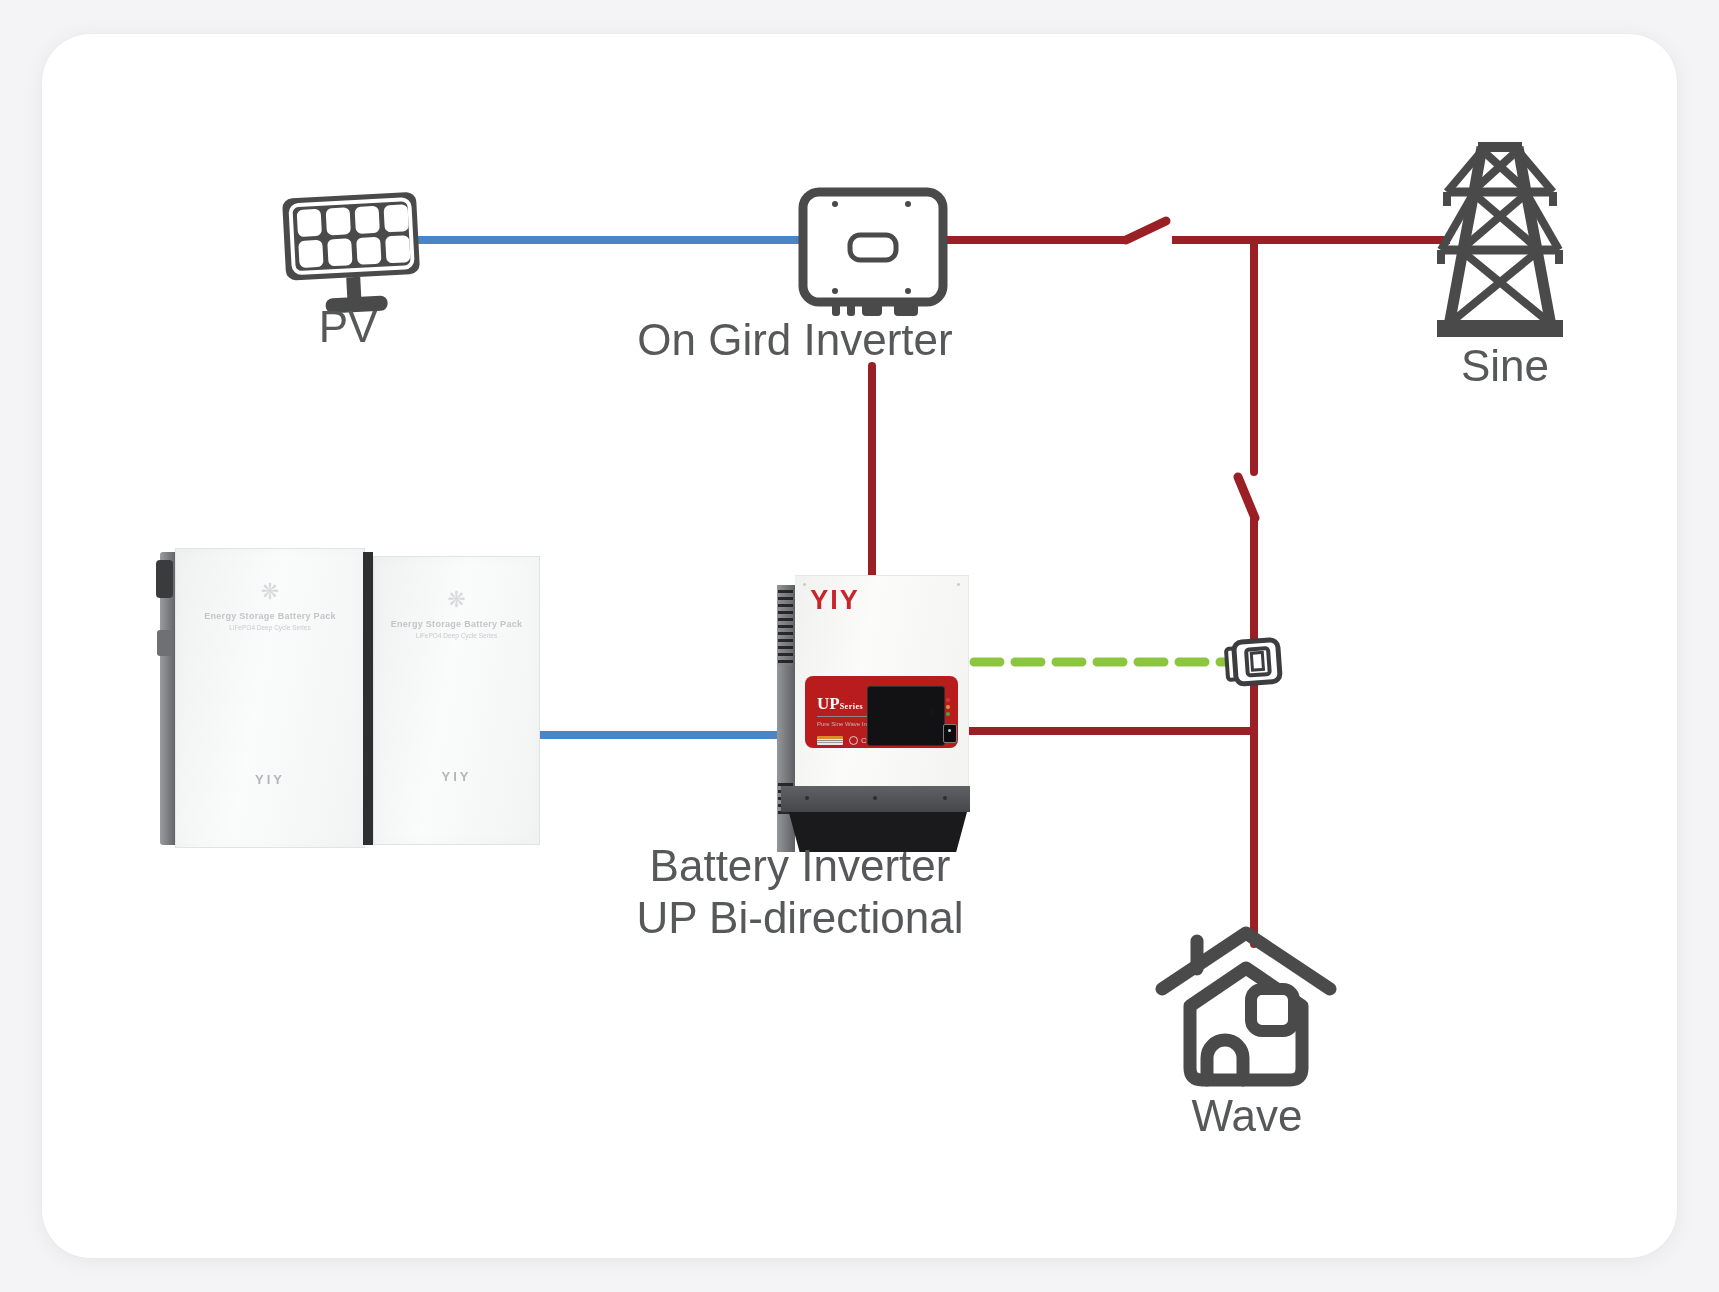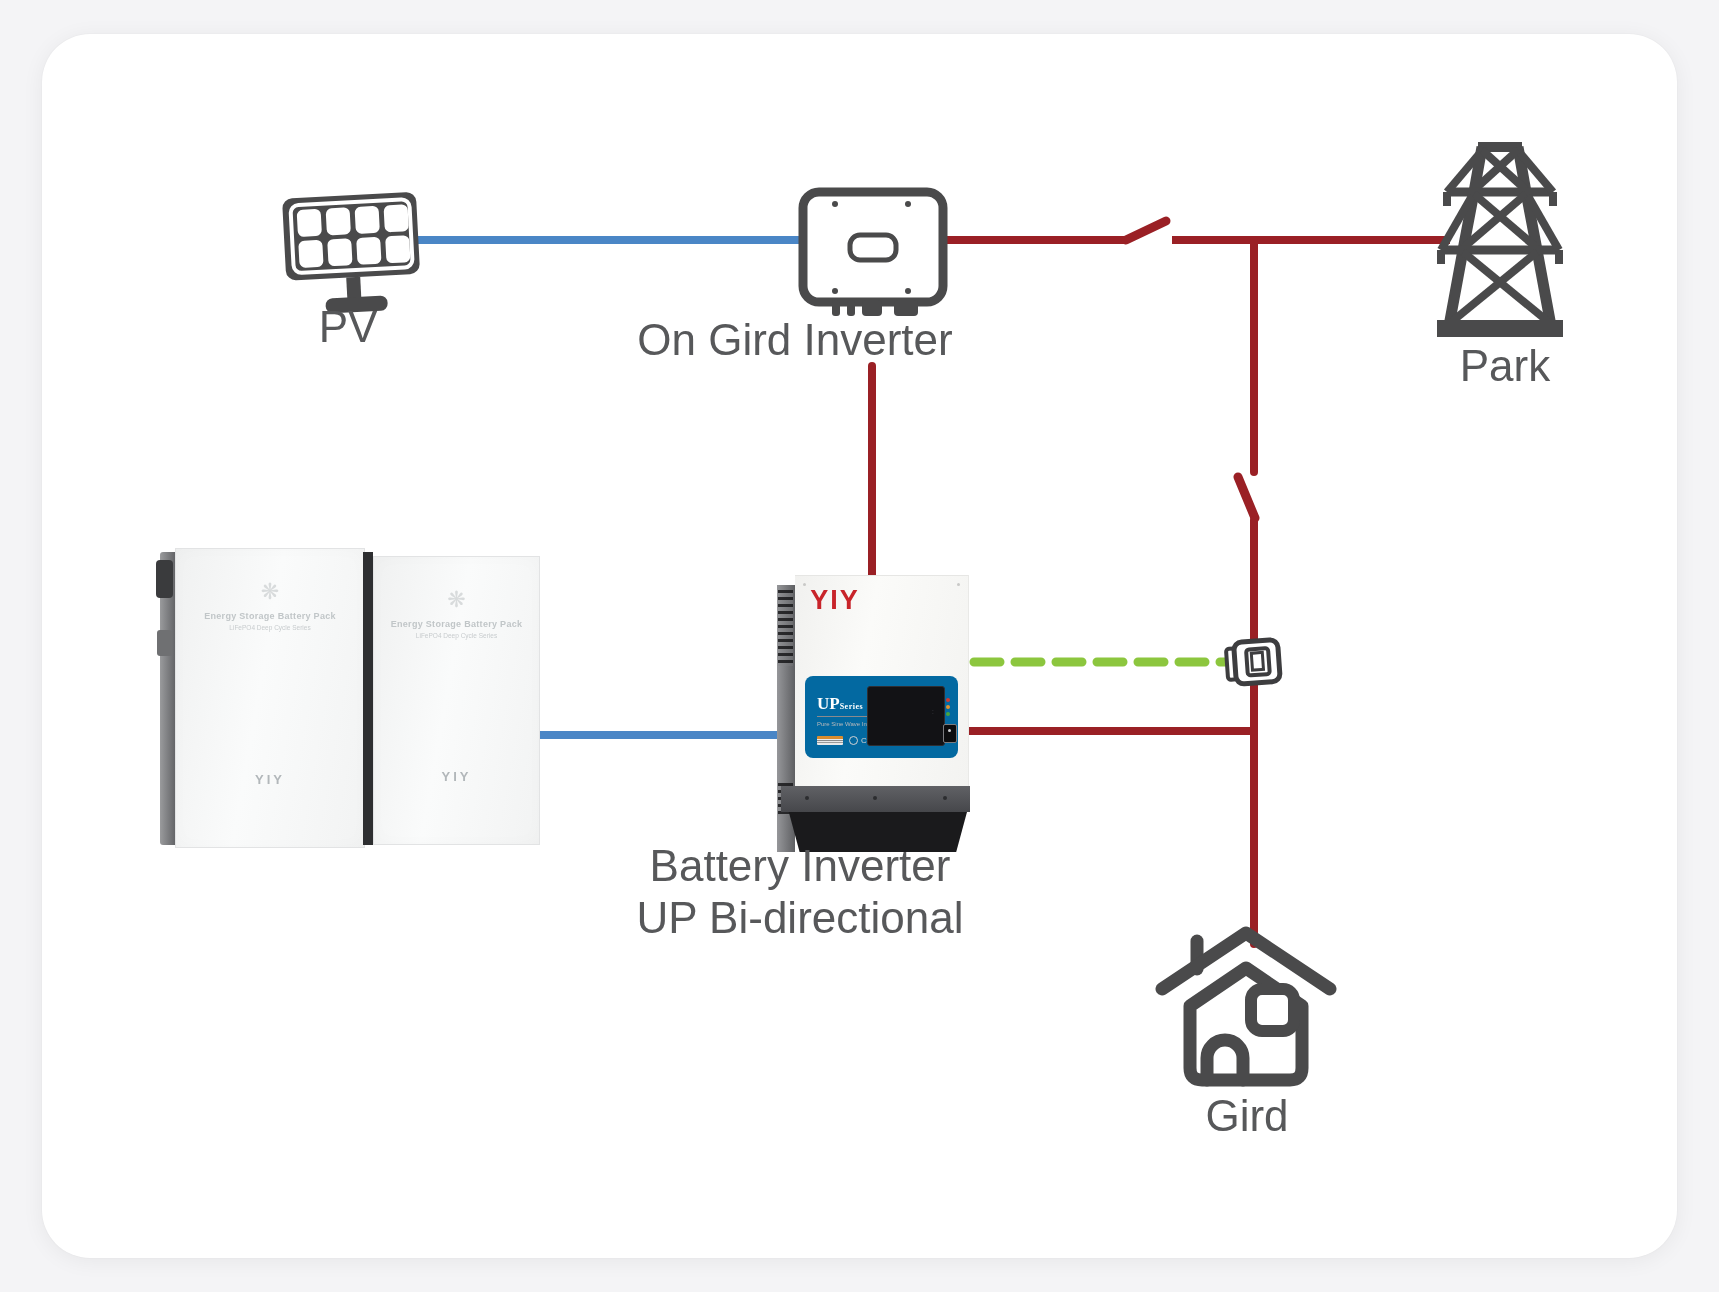--- a/index.html
+++ b/index.html
@@ -45,22 +45,22 @@
     background:linear-gradient(90deg,#96979a,#5e5f62);}
   .inv-vent{position:absolute;left:1px;width:15px;
     background:repeating-linear-gradient(180deg,rgba(24,24,26,.85) 0 3px,rgba(130,131,134,.25) 3px 7px);}
   .inv-vent-top{top:5px;height:76px;}
   .inv-vent-bot{top:198px;height:32px;}
   .inv-face{position:absolute;left:795px;top:575px;width:173px;height:211px;
     background:linear-gradient(100deg,#f1f1ef 0%,#fbfbf9 40%,#f3f3f1 100%);
     border-top:1px solid #e6e6e4;border-right:1px solid #e9e9e7;}
   .inv-brand{position:absolute;left:795px;top:585px;width:80px;text-align:center;
     font-size:27px;font-weight:bold;color:#c8242a;letter-spacing:2px;}
-  .inv-panel{position:absolute;left:805px;top:676px;width:153px;height:82px;
-    background:#0369a1;border-radius:8px;}
+  .inv-panel{position:absolute;left:805px;top:676px;width:153px;height:72px;
+    background:#b91c1c;border-radius:8px;}
   .inv-series{position:absolute;left:12px;top:18px;color:#ffffff;
     font-family:"Liberation Serif","DejaVu Serif",serif;font-size:17px;font-weight:bold;}
   .inv-series-suffix{font-size:8px;font-weight:bold;letter-spacing:.5px;}
   .inv-rule{position:absolute;left:12px;top:40px;width:58px;height:1px;background:#8a8a8d;}
   .inv-tagline{position:absolute;left:12px;top:45px;font-size:6px;color:#b9b9bb;}
   .inv-badge{position:absolute;left:12px;top:60px;width:26px;height:9px;
     background:linear-gradient(180deg,#d88c2e 0 3px,#e9e9e9 3px 4px,#8a8a8a 4px 5px,#e9e9e9 5px 6px,#9a9a9a 6px 7px,#e9e9e9 7px 9px);border-radius:1px;}
   .inv-cert{position:absolute;left:44px;top:60px;font-size:8px;color:#d2d2d4;letter-spacing:1px;}
   .inv-cert-dot{display:inline-block;width:7px;height:7px;border:1px solid #d2d2d4;border-radius:50%;vertical-align:middle;margin-right:3px;}
   .inv-display{position:absolute;left:62px;top:10px;width:76px;height:58px;
@@ -159,21 +159,21 @@
         <line x1="21" y1="120" x2="21" y2="134" stroke-width="8"></line>
         <line x1="139" y1="120" x2="139" y2="134" stroke-width="8"></line>
         <line x1="21" y1="120" x2="52" y2="66" stroke-width="8"></line>
         <line x1="139" y1="120" x2="108" y2="66" stroke-width="8"></line>
         <line x1="43" y1="122" x2="131" y2="194" stroke-width="8"></line>
         <line x1="117" y1="122" x2="29" y2="194" stroke-width="8"></line>
       </g>
       <rect x="17" y="190" width="126" height="17"></rect>
     </g>
   </svg>
-  <div class="label" style="left:1505px;top:340px">Park</div>
+  <div class="label" style="left:1505px;top:340px">Sine</div>
 
   <div>
     <div class="bp-edge"></div>
     <div class="bp-latch-a"></div>
     <div class="bp-latch-b"></div>
     <div class="bp-unit bp-unit-a">
       <div class="bp-emblem">❋</div>
       <div class="bp-title">Energy Storage Battery Pack</div>
       <div class="bp-sub">LiFePO4 Deep Cycle Series</div>
       <div class="bp-brand">YIY</div>
@@ -234,14 +234,14 @@
 
   <svg class="icon-box" style="left:1150px;top:925px" width="200" height="165" viewBox="0 0 200 165">
     <g fill="none" stroke-width="13" stroke-linecap="round" stroke-linejoin="round" stroke="#4A4A4B">
       <line x1="47" y1="16" x2="47" y2="44"></line>
       <polyline points="12,64 96,8 180,64"></polyline>
       <path d="M 40,143 V 81 L 96,43 L 152,81 V 143 Q 152,155 140,155 H 52 Q 40,155 40,143 Z" fill="#ffffff"></path>
       <path d="M 57,155 V 133 A 18 18 0 0 1 93,133 V 155"></path>
       <rect x="101" y="64" width="43" height="42" rx="11" fill="#ffffff" stroke-width="12"></rect>
     </g>
   </svg>
-  <div class="label" style="left:1247px;top:1090px">Gird</div>
+  <div class="label" style="left:1247px;top:1090px">Wave</div>
 </div>
 
 </body></html>

